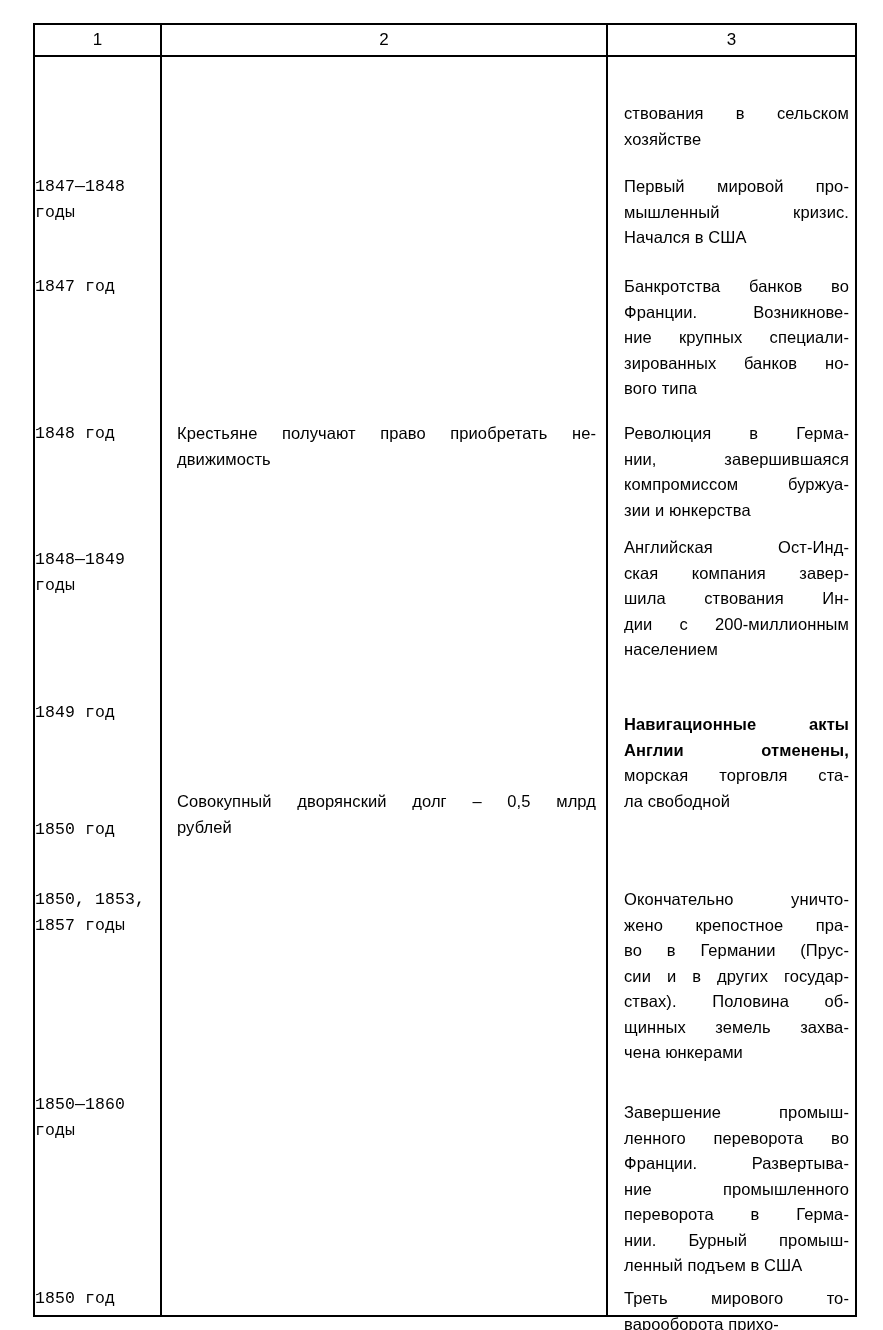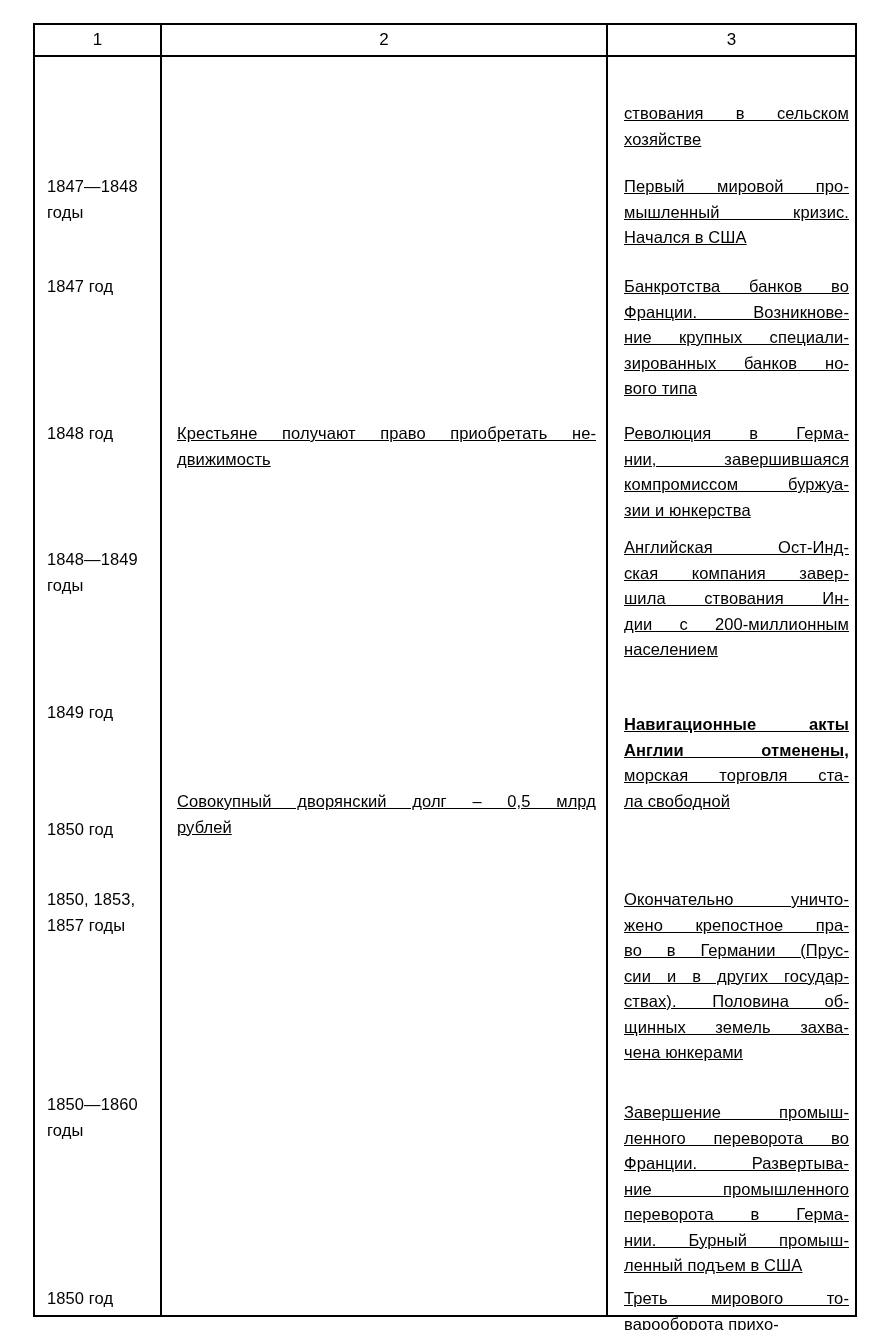--- a/index.html
+++ b/index.html
@@ -72,43 +72,44 @@
 
   .blk {
     position: absolute;
     font-size: 16.5px;
     line-height: 25.5px;
     letter-spacing: 0.1px;
   }
 
   
   .c1 .blk {
-    left: 12px;
+    left: 0;
     right: 4px;
     white-space: pre-line;
+    font-family: Liberation Mono, monospace;
   }
 
   
   .c2 .blk {
     left: 15px;
     right: 10px;
     text-align: justify;
     text-justify: inter-word;
   }
 
   
   .c3 .blk {
     left: 16px;
     right: 6px;
     text-align: justify;
     text-justify: inter-word;
   }
   .c3 .blk b { font-weight: 700; }
 
-  .ln { display: block; white-space: nowrap; text-decoration: underline; }
+  .ln { display: block; white-space: nowrap; }
   .ln.sp { text-align: justify; text-align-last: justify; }
 </style>
 </head>
 <body>
 
 <div class="page">
 
   <table class="doc-table">
     <colgroup>
       <col class="col-1">

